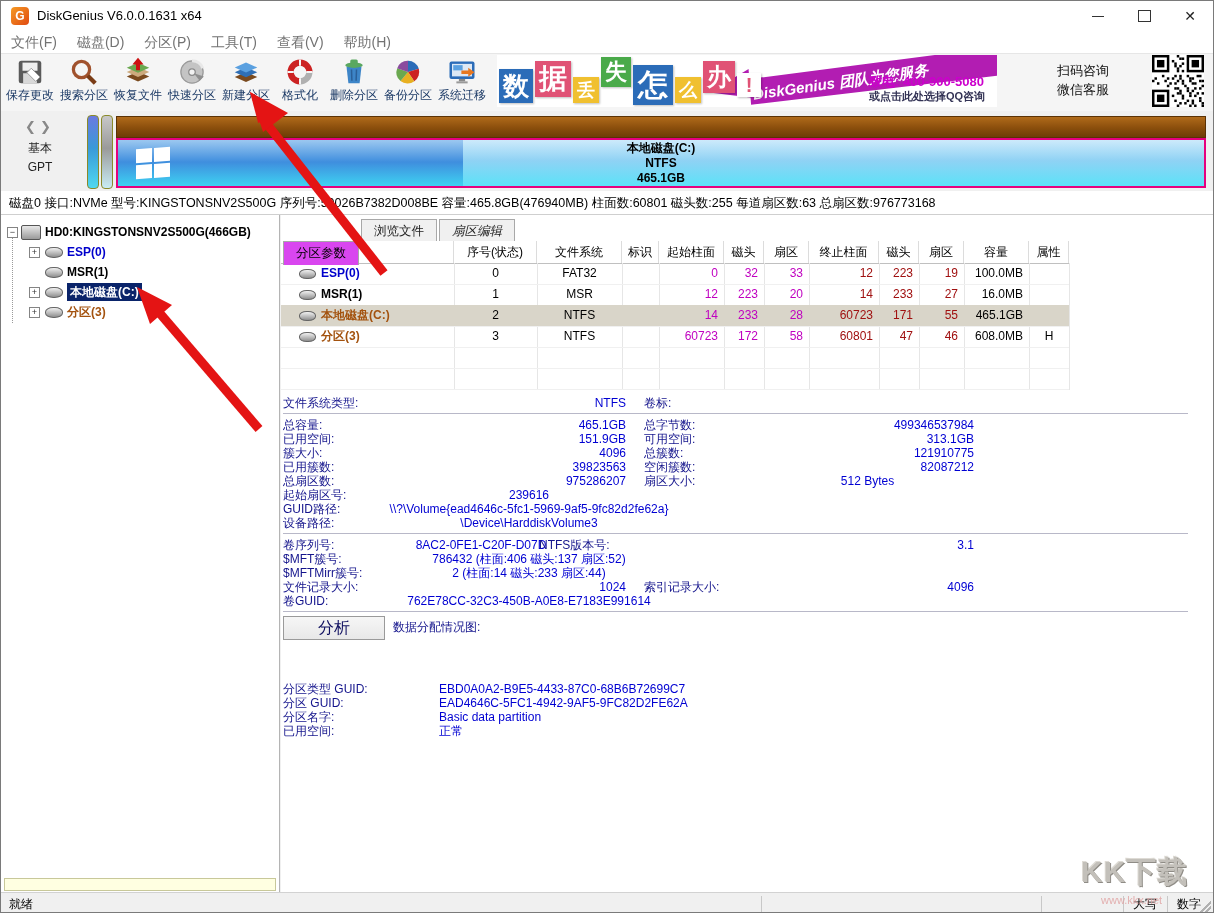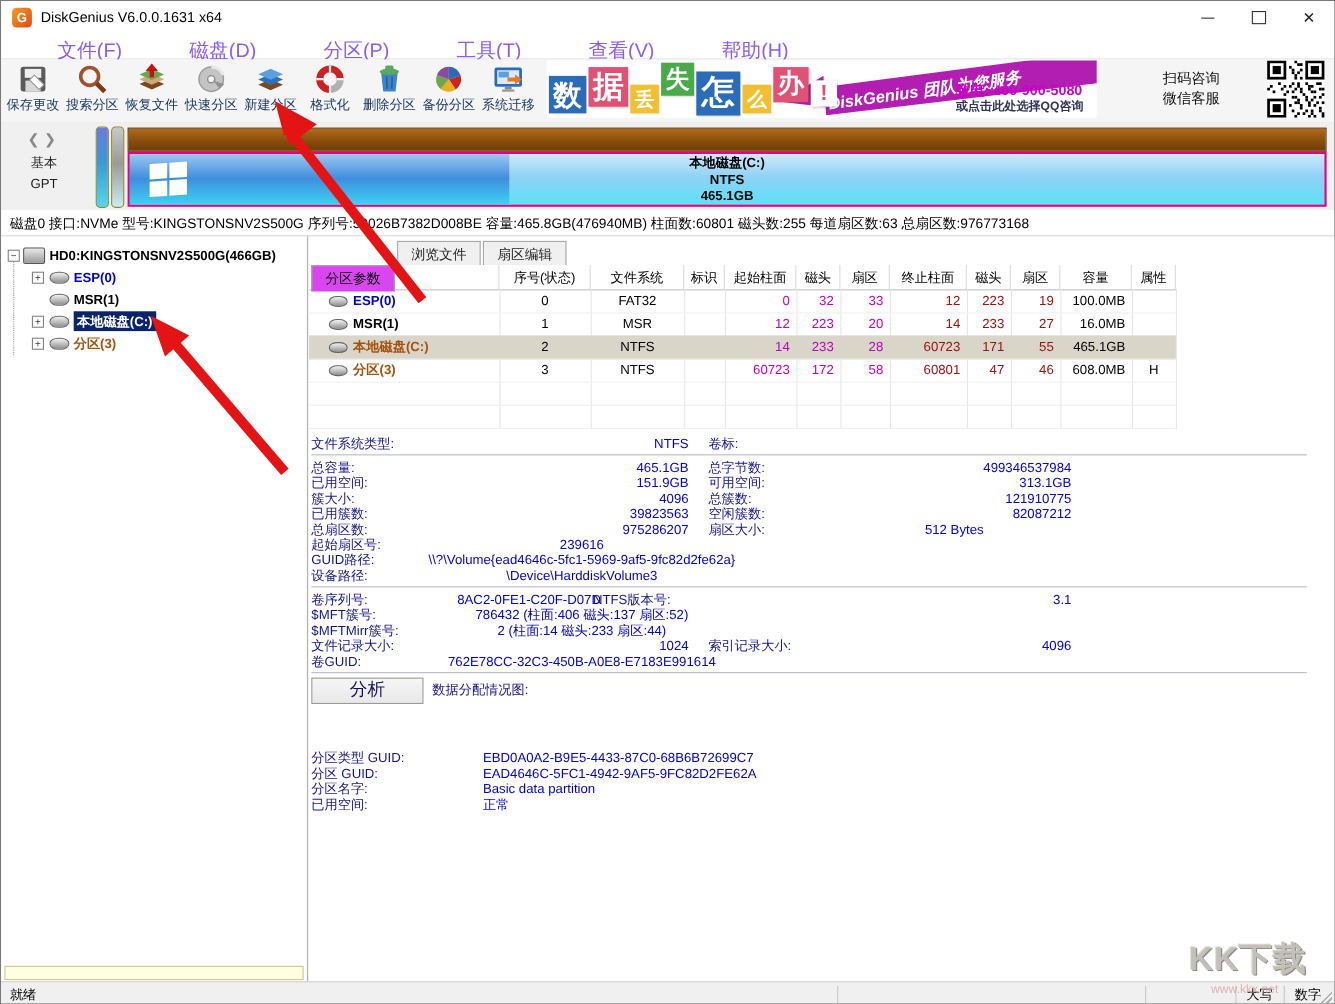--- a/index.html
+++ b/index.html
@@ -8,21 +8,21 @@
   
   .titlebar{left:0;top:0;width:100%;height:30px;background:#ffffff;}
   .app-icon{left:10px;top:6px;width:18px;height:18px;background:linear-gradient(135deg,#f59a23,#e04a12);border-radius:4px;color:#fff;font-weight:bold;font-size:12px;text-align:center;line-height:18px;}
   .title-text{left:36px;top:7px;font-size:13px;color:#000;}
   .winbtn{top:0;width:46px;height:30px;text-align:center;color:#222;cursor:default;}
   .winbtn .bar{position:absolute;left:17px;top:15px;width:12px;height:1px;background:#333;}
   .winbtn .box{position:absolute;left:17px;top:9px;width:11px;height:10px;border:1px solid #333;}
   .winbtn .x{font-size:14px;line-height:30px;}
   
   .menubar{left:0;top:30px;width:100%;height:22px;background:#ffffff;border-bottom:1px solid #e6e6e6;}
-  .menu-item{position:relative;display:inline-block;padding:3px 10px;font-size:18px;color:#8b5cf6;margin-left:41px;}
+  .menu-item{position:relative;display:inline-block;padding:3px 10px;font-size:14px;color:#737373;}
   
   .toolbar{left:0;top:53px;width:100%;height:57px;background:#f5f5f5;border-bottom:1px solid #cfcfcf;}
   .tbtn{position:absolute;top:2px;width:54px;height:52px;text-align:center;}
   .tbtn svg{display:block;margin:1px auto 0;}
   .tbtn .lbl{font-size:12px;color:#1c3a66;white-space:nowrap;}
   
   .banner{left:496px;top:54px;width:500px;height:52px;background:#ffffff;overflow:hidden;}
   .tile{position:absolute;color:#fff;font-weight:bold;text-align:center;}
   .purple-arrow{position:absolute;left:212px;top:2px;width:290px;height:46px;background:#b21db2;clip-path:polygon(0 55%,14% 10%,14% 32%,100% 0,100% 62%,14% 88%,14% 72%);transform:rotate(-4deg);}
   .slogan{position:absolute;left:255px;top:14px;width:240px;color:#fff;font-weight:bold;font-style:italic;font-size:15px;transform:rotate(-8deg);white-space:nowrap;}
@@ -350,21 +350,21 @@
       <div class="tree-item" style="left: 0px; top: 88px; width: 279px;">
         <div class="expbox" style="left: 28px; top: 4px;">+</div>
         <div class="diskicon" style="left: 44px; top: 4px;"></div>
         <span style="position: absolute; left: 66px; top: 0px; color: rgb(163, 82, 14);">分区(3)</span>
       </div>
     </div>
 
   <div class="abs rightpane" id="rightpane">
       <div class="tab active" style="left: 2px;">分区参数</div>
       <div class="tab inactive" style="left: 80px;">浏览文件</div>
-      <div class="tab inactive" style="left: 158px;">扇区编辑</div>
+      <div class="tab inactive" style="left: 158px; font-style: italic;">扇区编辑</div>
       <div class="tbl-header">
         <div class="th" style="left: 0px; width: 173px; text-align: left; padding-left: 4px;">卷标</div>
         <div class="th" style="left: 173px; width: 83px; text-align: center; padding-left: 0px;">序号(状态)</div>
         <div class="th" style="left: 256px; width: 85px; text-align: center; padding-left: 0px;">文件系统</div>
         <div class="th" style="left: 341px; width: 37px; text-align: center; padding-left: 0px;">标识</div>
         <div class="th" style="left: 378px; width: 65px; text-align: center; padding-left: 0px;">起始柱面</div>
         <div class="th" style="left: 443px; width: 40px; text-align: center; padding-left: 0px;">磁头</div>
         <div class="th" style="left: 483px; width: 45px; text-align: center; padding-left: 0px;">扇区</div>
         <div class="th" style="left: 528px; width: 70px; text-align: center; padding-left: 0px;">终止柱面</div>
         <div class="th" style="left: 598px; width: 40px; text-align: center; padding-left: 0px;">磁头</div>

